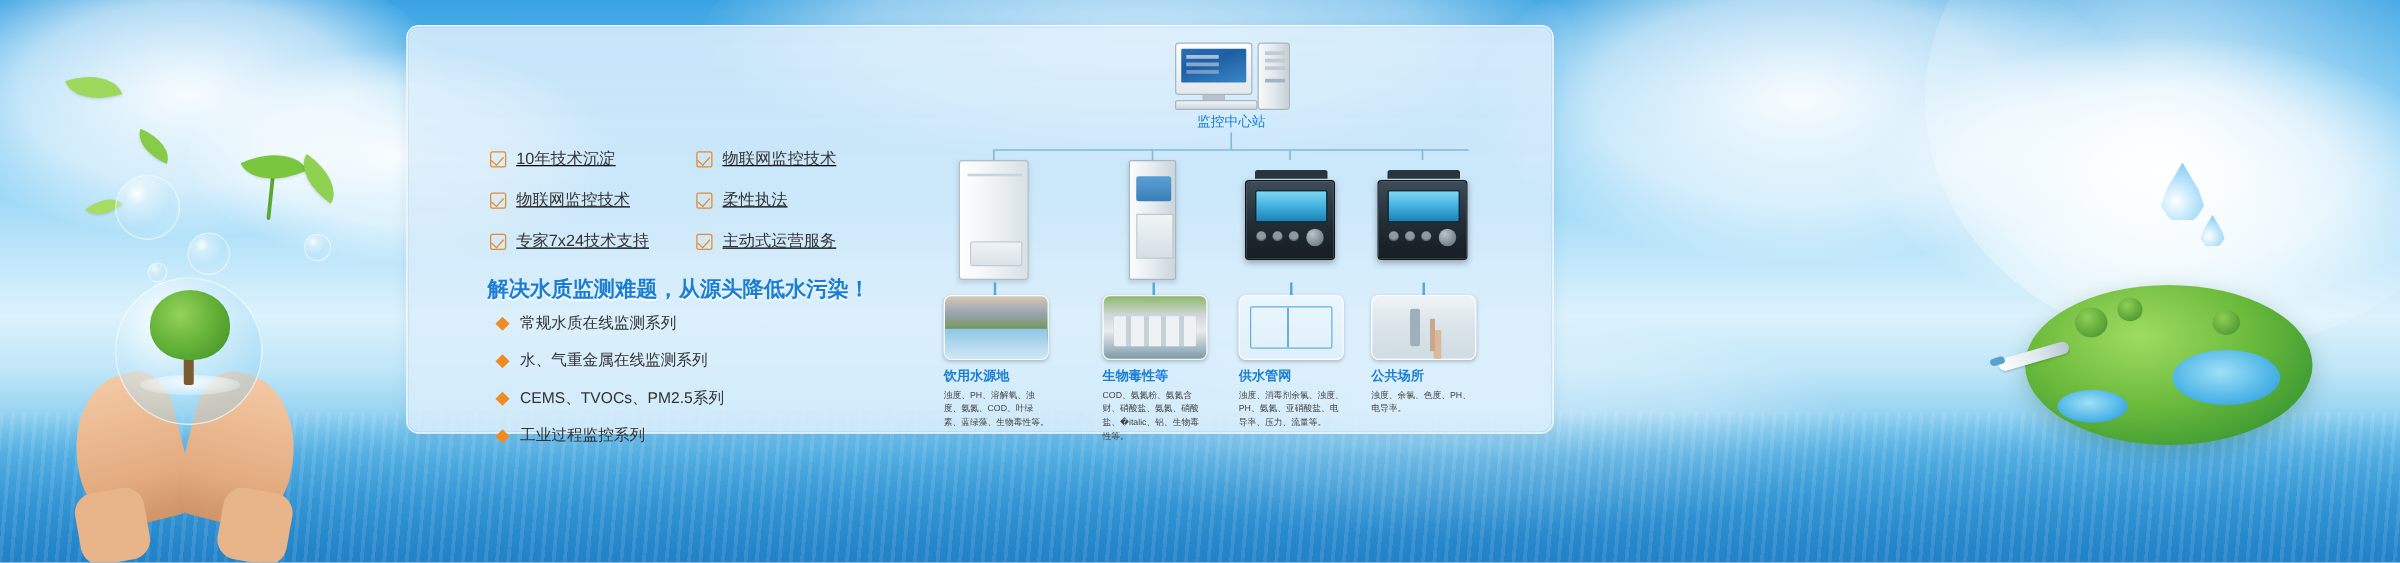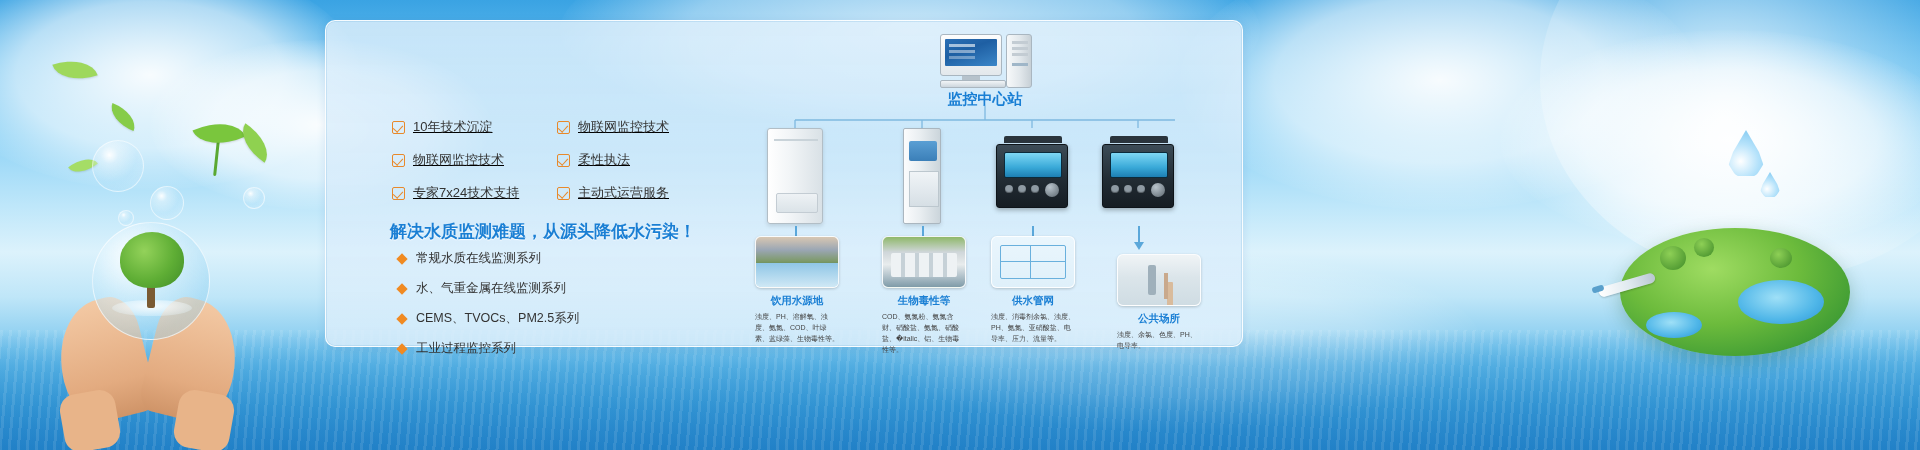--- a/index.html
+++ b/index.html
@@ -171,21 +171,21 @@
     position:absolute; left:66px; top:0; width:26px; height:54px; border-radius:3px;
     background:linear-gradient(90deg,#f7f9fa 0%,#e1e7eb 55%,#c7d0d6 100%); border:1px solid #a9b6c0;
   }
   .tower::after{
     content:""; position:absolute; left:5px; top:6px; width:16px; height:3px; background:#c3ccd3;
     box-shadow:0 6px 0 #c3ccd3, 0 12px 0 #c3ccd3, 0 22px 0 #9fb6c8;
   }
 
   .center-label {
     position:absolute; left:150px; top:62px; width:160px; text-align:center;
-    font-size:15px; color:#1a7fd4; font-weight:bold;
+    font-size:11px; color:#1a7fd4; font-weight:normal;
   }
 
   
   .conn { position:absolute; stroke:#7fb9e0; fill:none; stroke-width:1.3; }
 
   .dev-row { position:absolute; left:0; top:100px; width:460px; height:108px; }
   .dev { position:absolute; top:0; }
   .dev-cab {
     width:56px; height:96px; border-radius:3px;
     background:linear-gradient(90deg,#ffffff 0%,#f2f5f7 40%,#d9e1e6 100%);
@@ -253,21 +253,21 @@
     border:1.5px solid #69b0dd; border-radius:2px;
     background:
       linear-gradient(90deg,transparent 45%,#69b0dd 45%,#69b0dd 47%,transparent 47%),
       linear-gradient(180deg,transparent 48%,#69b0dd 48%,#69b0dd 50%,transparent 50%);
   }
   .t-tap { background:linear-gradient(180deg,#f0f4f6 0%,#dbe5ea 45%,#cfdce3 100%); }
   .t-tap::after{
     content:""; position:absolute; left:30px; top:10px; width:8px; height:30px; background:#9fb0bb; border-radius:2px;
     box-shadow:14px 6px 0 -2px #c9a98c, 18px 16px 0 -1px #d9bb9c;
   }
-  .card-title { margin-top:6px; text-align:center; font-size:10.5px; color:#1a7fd4; font-weight:bold; }
+  .card-title { margin-top:6px; font-size:10.5px; color:#1a7fd4; font-weight:bold; }
   .card-desc {
     margin-top:4px; font-size:7px; line-height:1.55; color:#444; text-align:left; width:84px;
   }
 </style>
 </head>
 <body>
 
 <div class="bg">
   <div class="sun"></div>
   <div class="cloud c1"></div>
@@ -431,19 +431,19 @@
     <div class="card" style="left:127px;">
       <div class="thumb t-plant"></div>
       <div class="card-title">生物毒性等</div>
       <div class="card-desc">COD、氨氮粉、氨氮含财、硝酸盐、氨氮、硝酸盐、�italic、铝、生物毒性等。</div>
     </div>
     <div class="card" style="left:236px;">
       <div class="thumb t-pipe"></div>
       <div class="card-title">供水管网</div>
       <div class="card-desc">浊度、消毒剂余氯、浊度、PH、氨氮、亚硝酸盐、电导率、压力、流量等。</div>
     </div>
-    <div class="card" style="left:362px;margin-top:18px;">
+    <div class="card" style="left:342px;">
       <div class="thumb t-tap"></div>
       <div class="card-title">公共场所</div>
       <div class="card-desc">浊度、余氯、色度、PH、电导率。</div>
     </div>
   </div>
 </div>
 
 </body></html>

